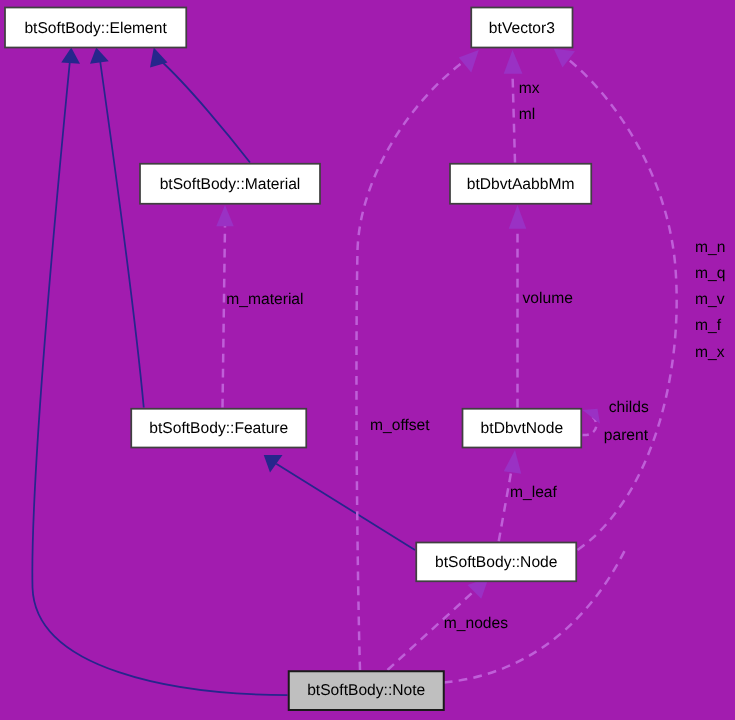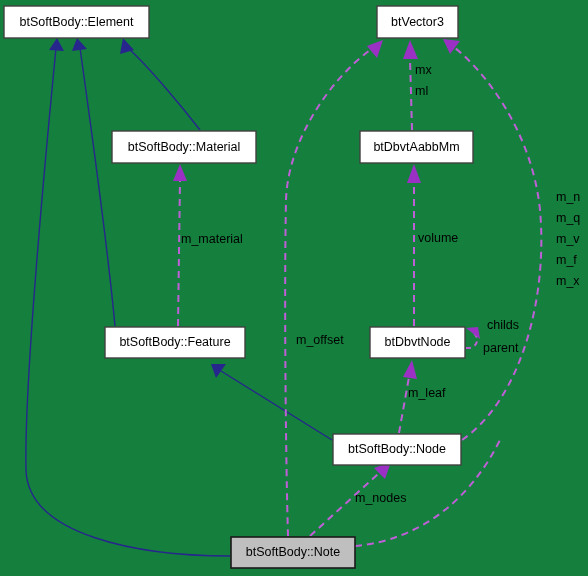--- a/index.html
+++ b/index.html
@@ -4,21 +4,21 @@
 <style>
   html, body {
     margin: 0;
     padding: 0;
     background: #ffffff;
   }
   #diagram-root {
     position: relative;
     width: 588px;
     height: 576px;
-    background: #15803d;
+    background: #a21caf;
     font-family: "Liberation Sans", sans-serif;
     overflow: hidden;
   }
   svg.graph {
     position: absolute;
     top: 0;
     left: 0;
     width: 588px;
     height: 576px;
   }

